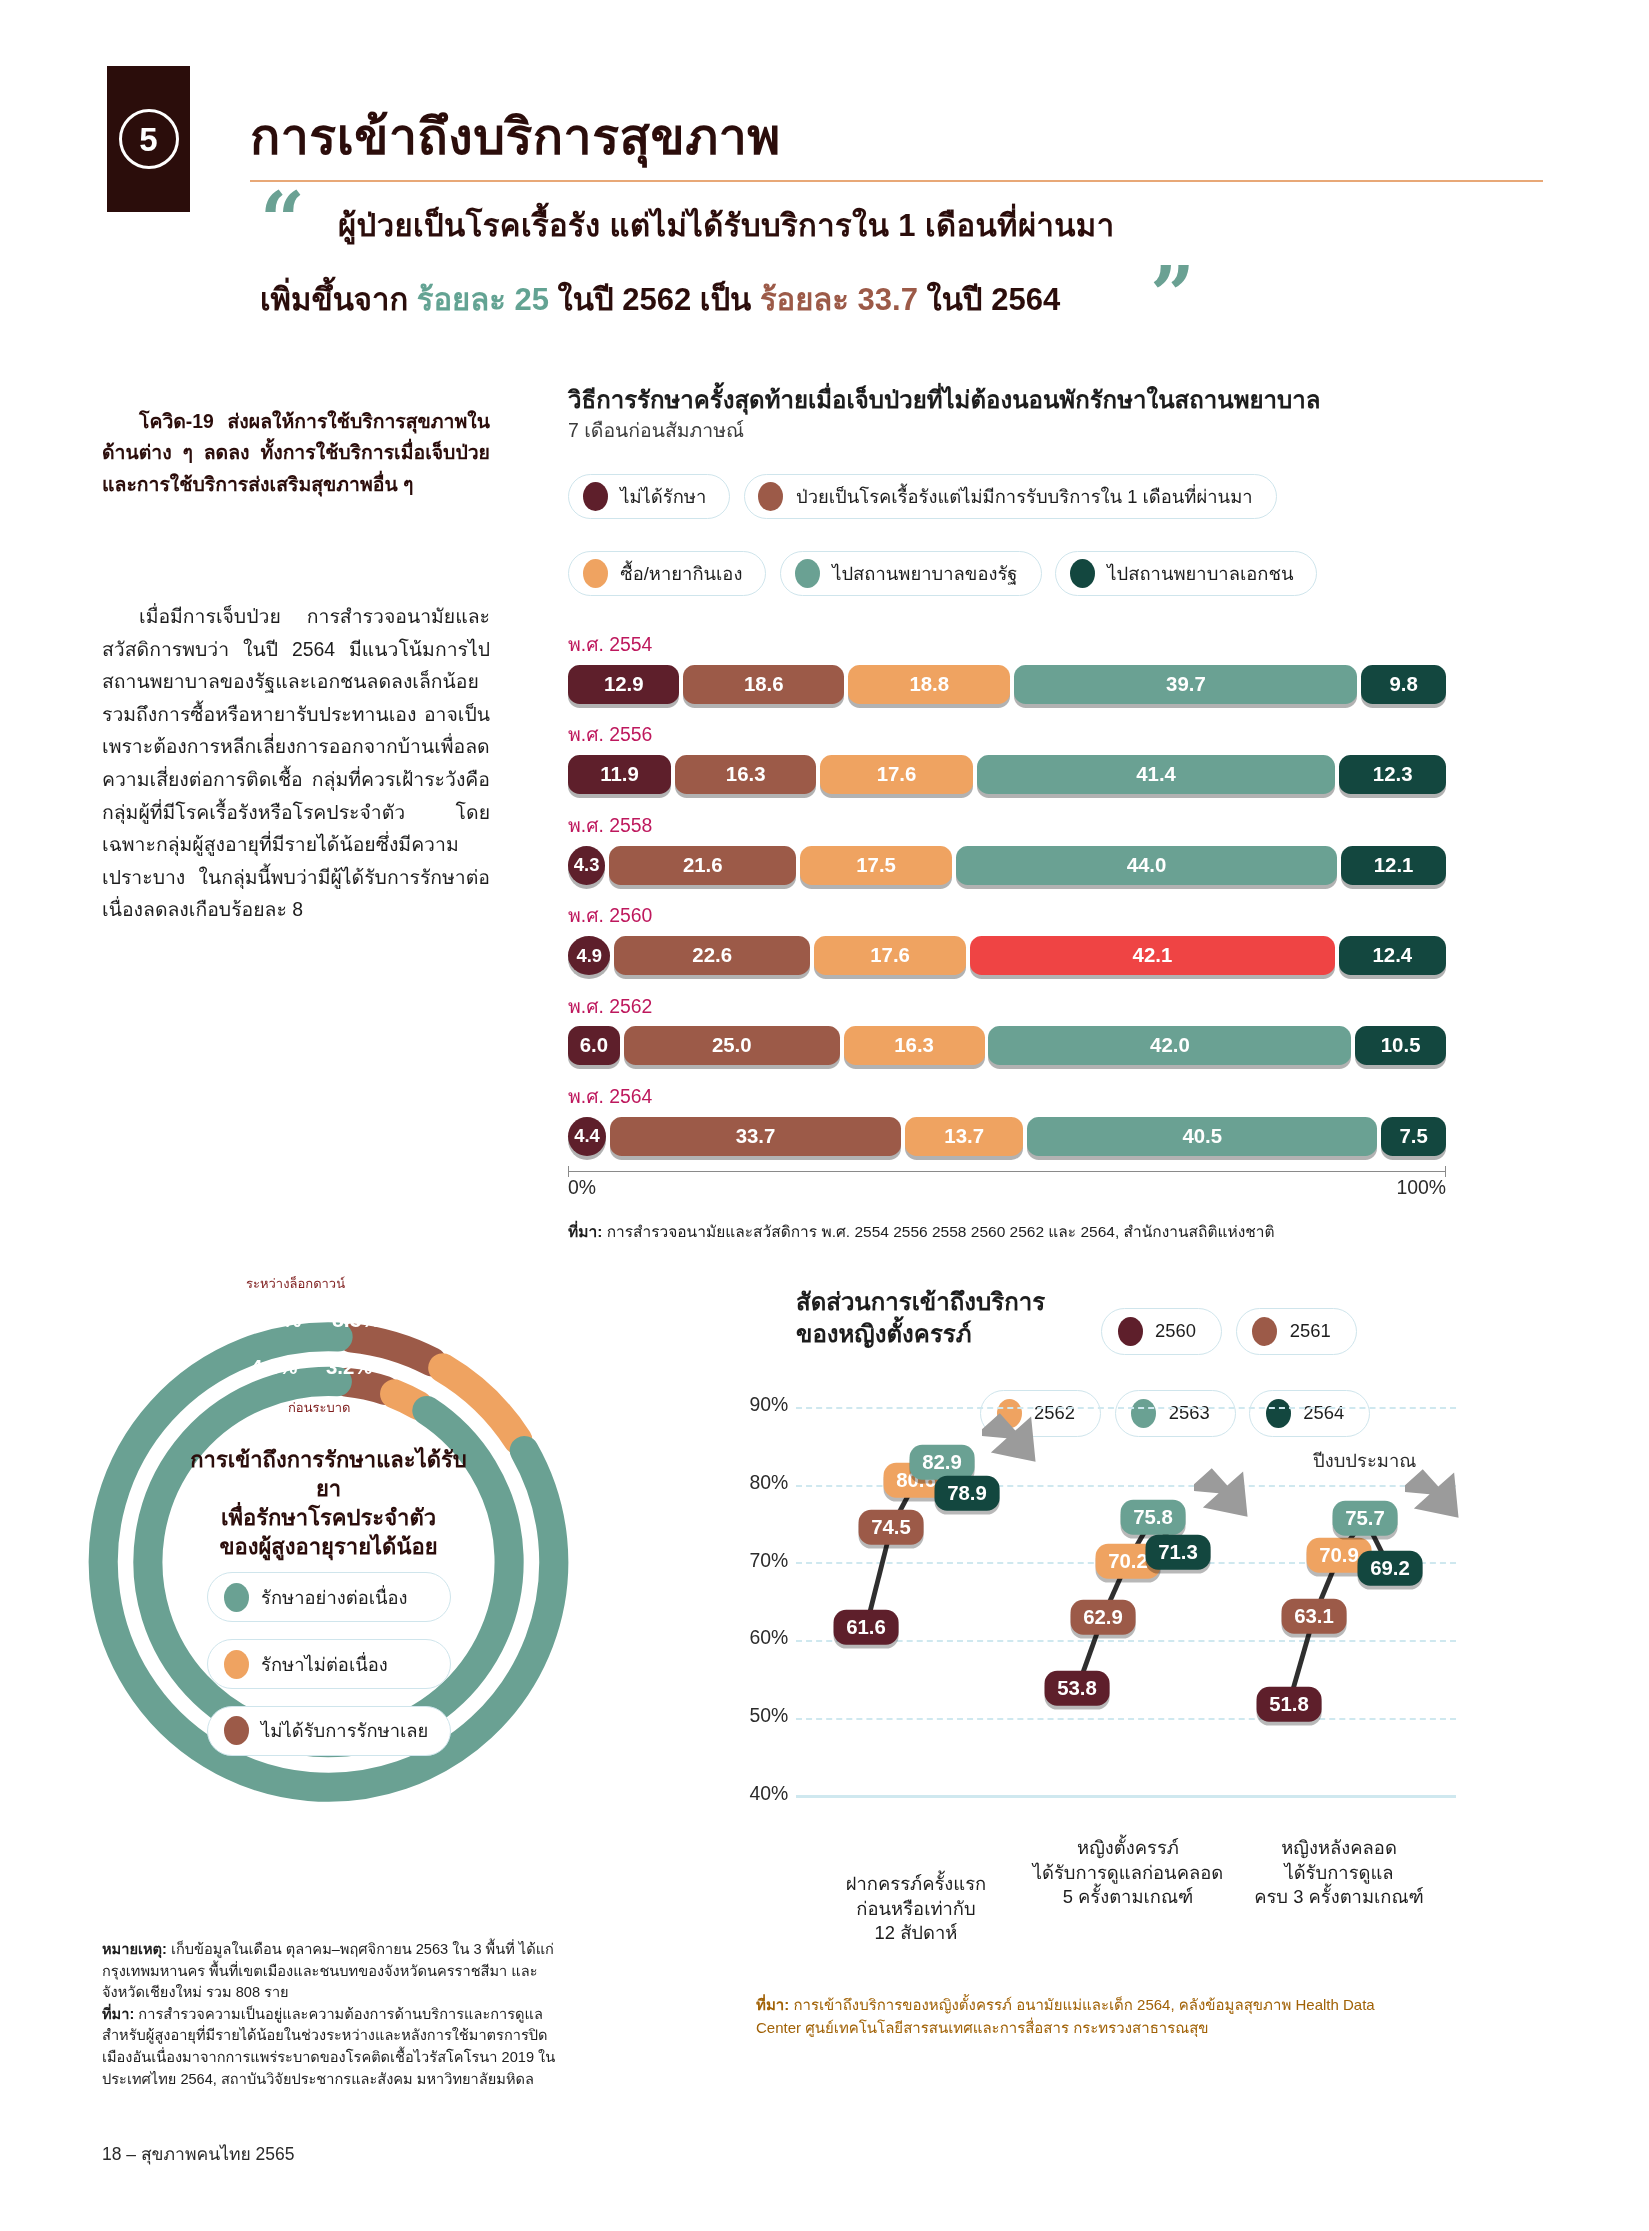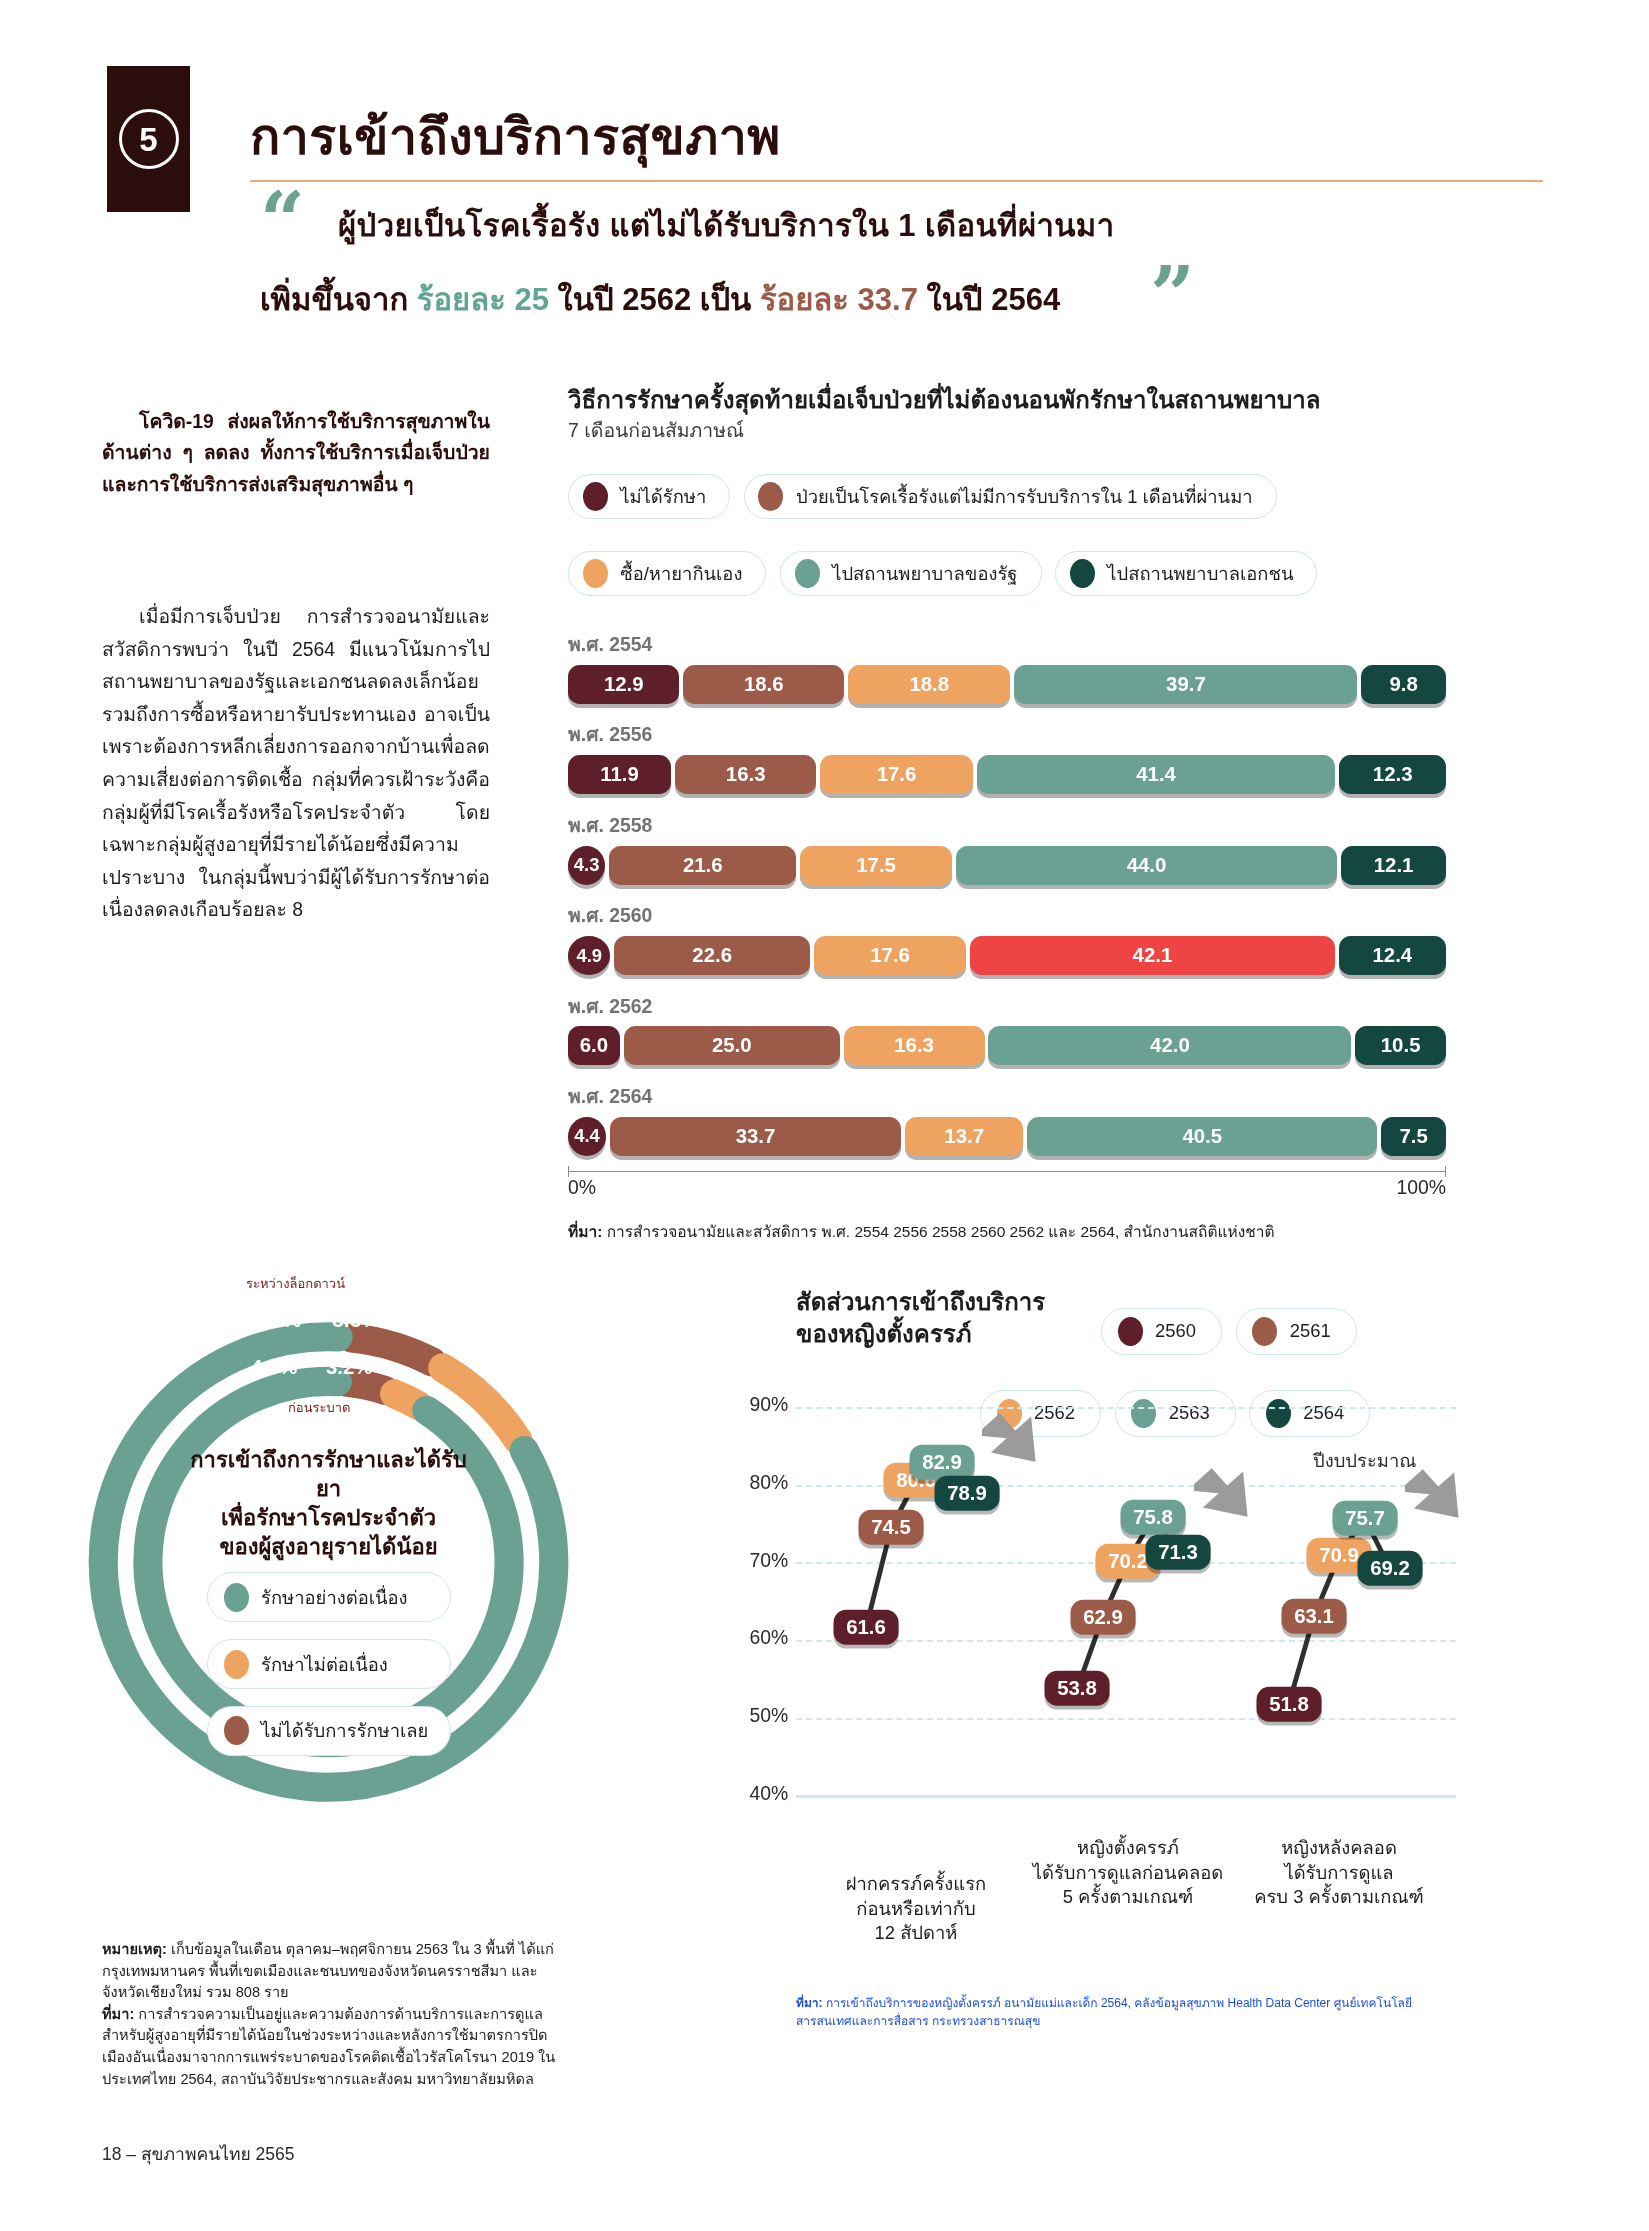--- a/index.html
+++ b/index.html
@@ -80,21 +80,21 @@
   .legend-pill {
     display: inline-flex; align-items: center; gap: 12.6px;
     border: 1.9px solid #cfe5ec; border-radius: 969px;
     padding: 6.8px 23px 6.8px 13.6px; background: #fff;
   }
   .legend-dot { width: 25px; height: 29px; border-radius: 50%; flex: none; }
   .legend-label { font-size: 18.4px; color: #1d1d1d; white-space: nowrap; }
 
   .bars-area { position: absolute; left: 568px; top: 629px; width: 878px; }
   .bar-group { margin-bottom: 15.5px; }
-  .bar-year { font-size: 19.4px; color: #737373; margin-bottom: 4.9px; font-weight: bold; }
+  .bar-year { font-size: 19.4px; color: #be185d; margin-bottom: 4.9px; }
   .bar-track { display: flex; height: 39px; gap: 3.9px; }
   .seg {
     border-radius: 11.6px; display: flex; align-items: center; justify-content: center;
     color: #ffffff; font-size: 20.4px; font-weight: bold;
     box-shadow: 0 3.9px 0 rgba(0,0,0,0.30);
     overflow: hidden; min-width: 0;
   }
   .axis-line {
     position: relative; margin-top: 5.8px; height: 1px; background: #8a8a8a;
   }
@@ -151,22 +151,22 @@
     line-height: 1.34; transform: translateX(-50%); width: 223px;
   }
   .arrow-svg { position: absolute; pointer-events: none; }
 
   
   .notes-left {
     position: absolute; left: 102px; top: 1939px; width: 456px;
     font-size: 14.6px; line-height: 1.48; color: #1d1d1d;
   }
   .source-3 {
-    position: absolute; left: 796px; top: 1994px; width: 640px;
-    font-size: 12px; line-height: 1.5; color: #1d4ed8;
+    position: absolute; left: 756px; top: 1994px; width: 640px;
+    font-size: 15px; line-height: 1.5; color: #a16207;
   }
   .page-num {
     position: absolute; left: 102px; top: 2140px;
     font-size: 17.5px; color: #2b2b2b;
   }
 </style>
 </head>
 <body>
 
 <div class="page">

